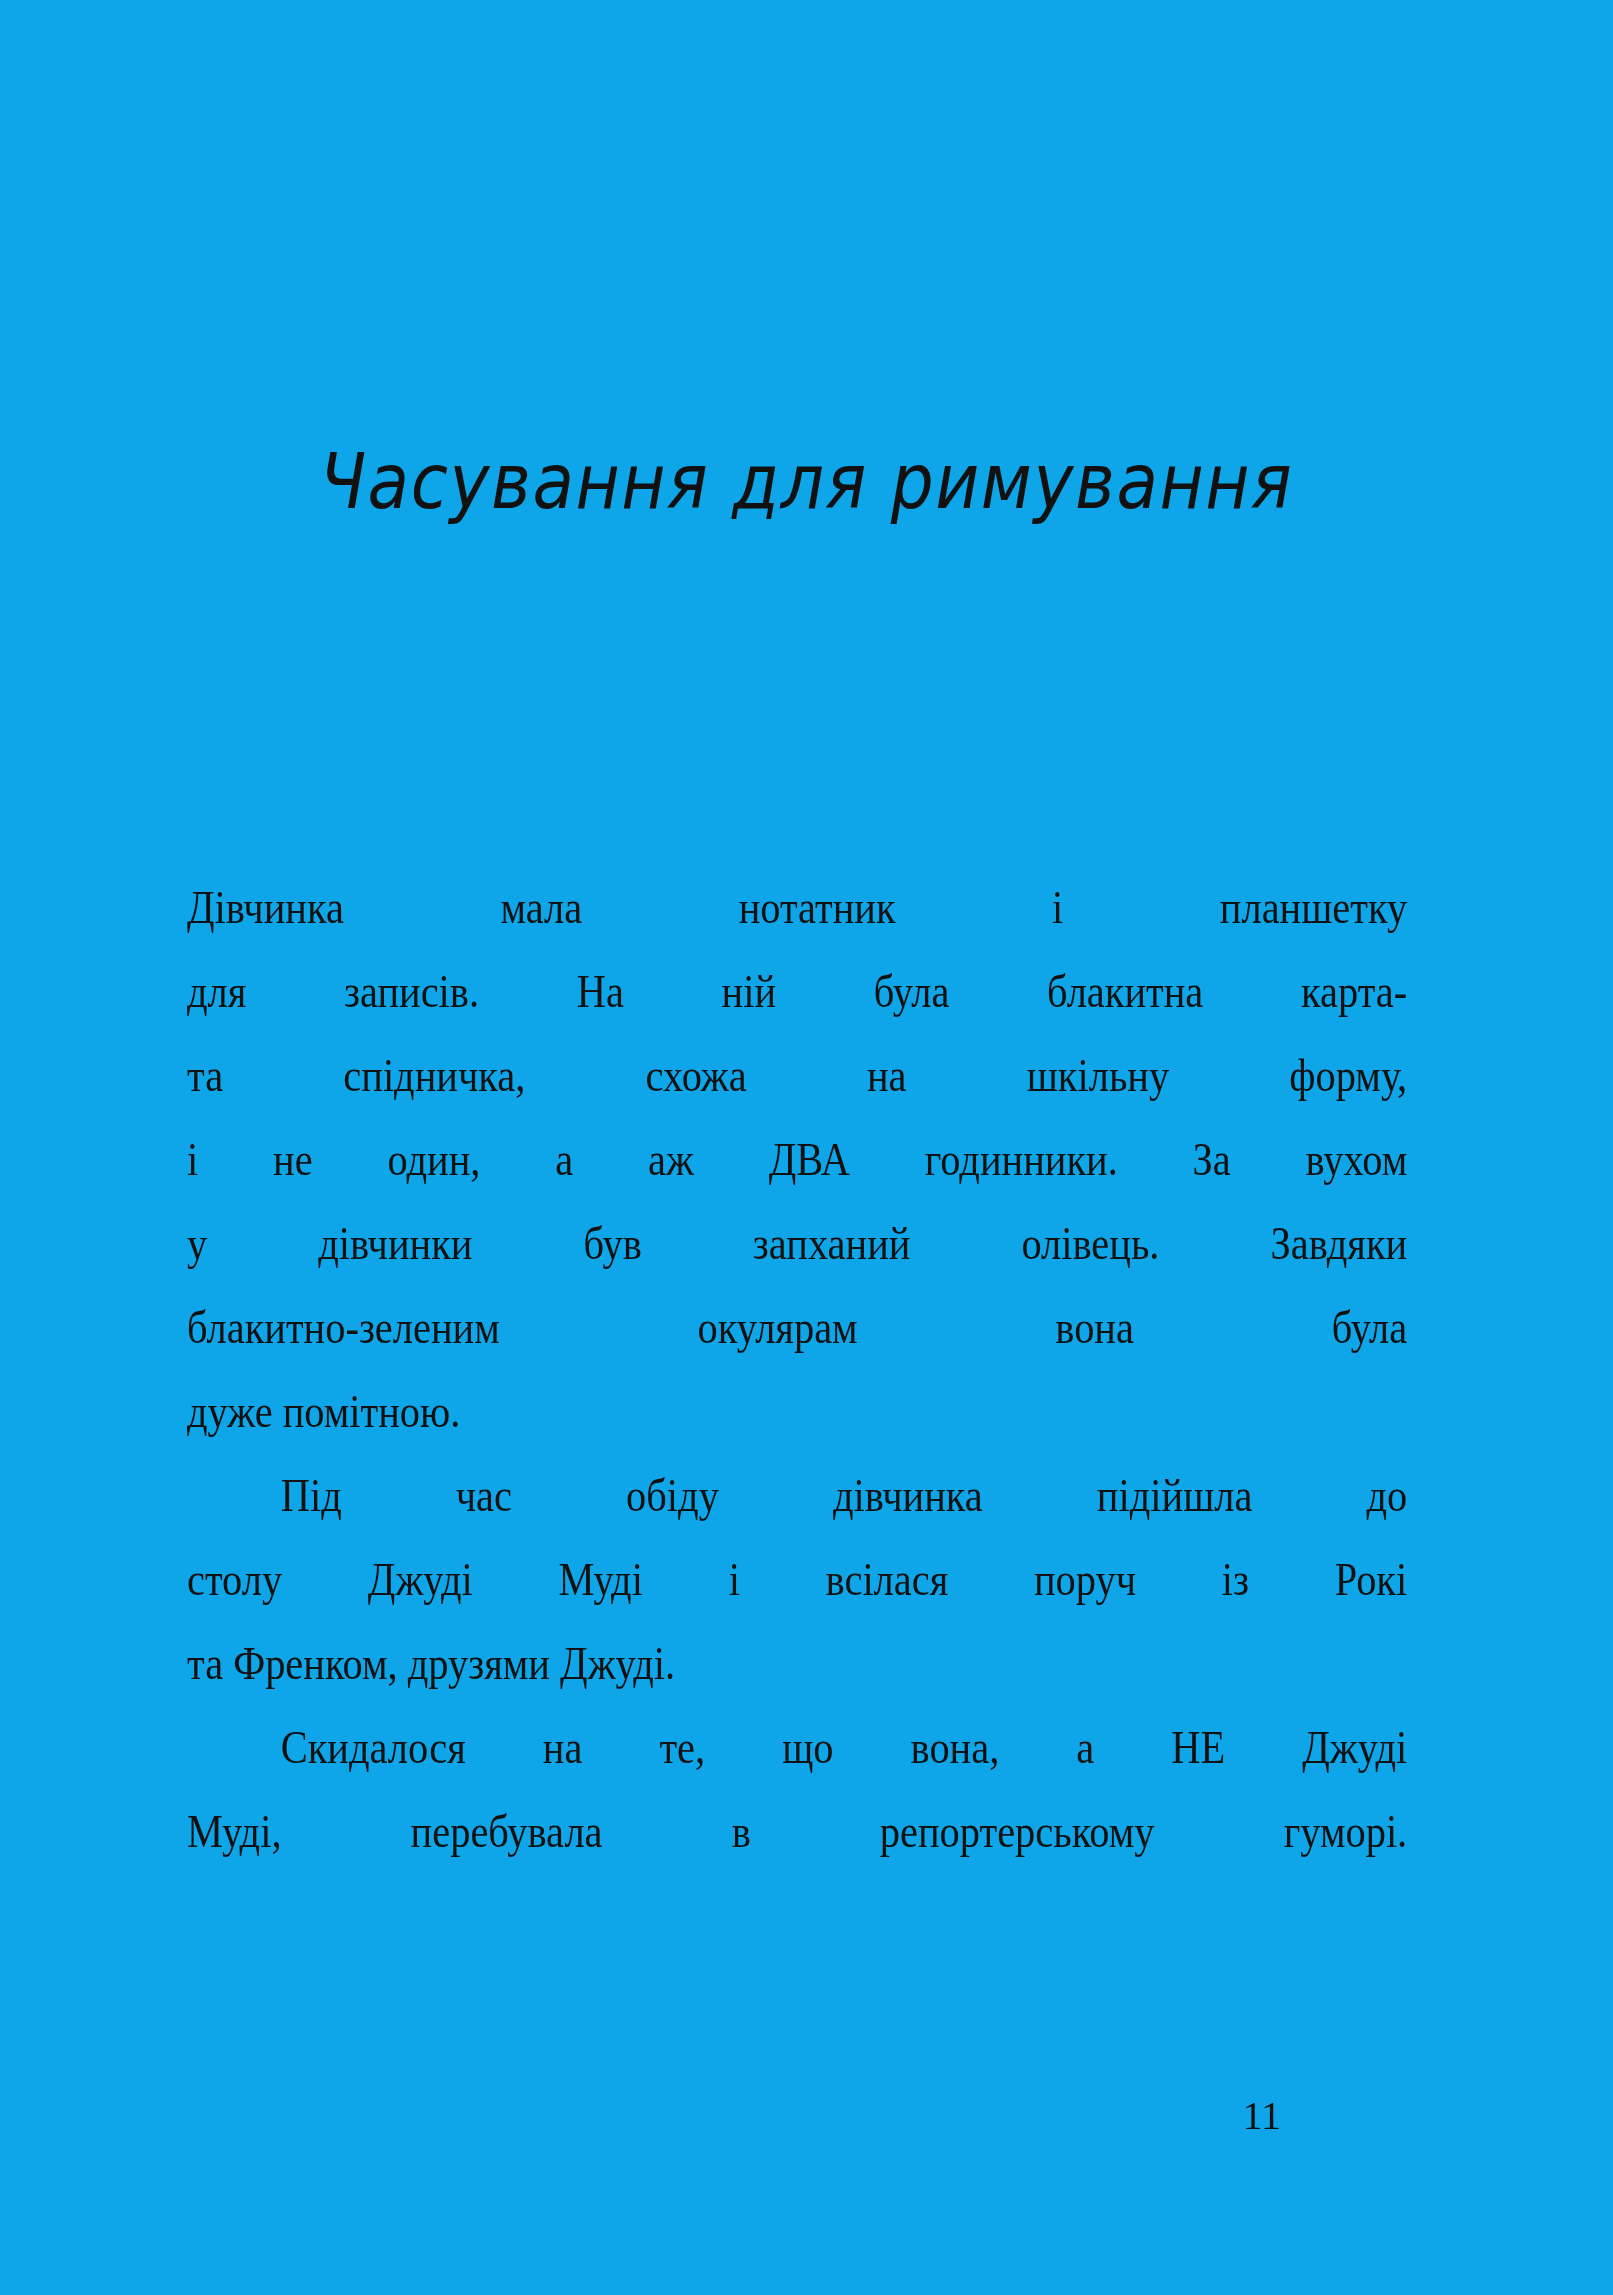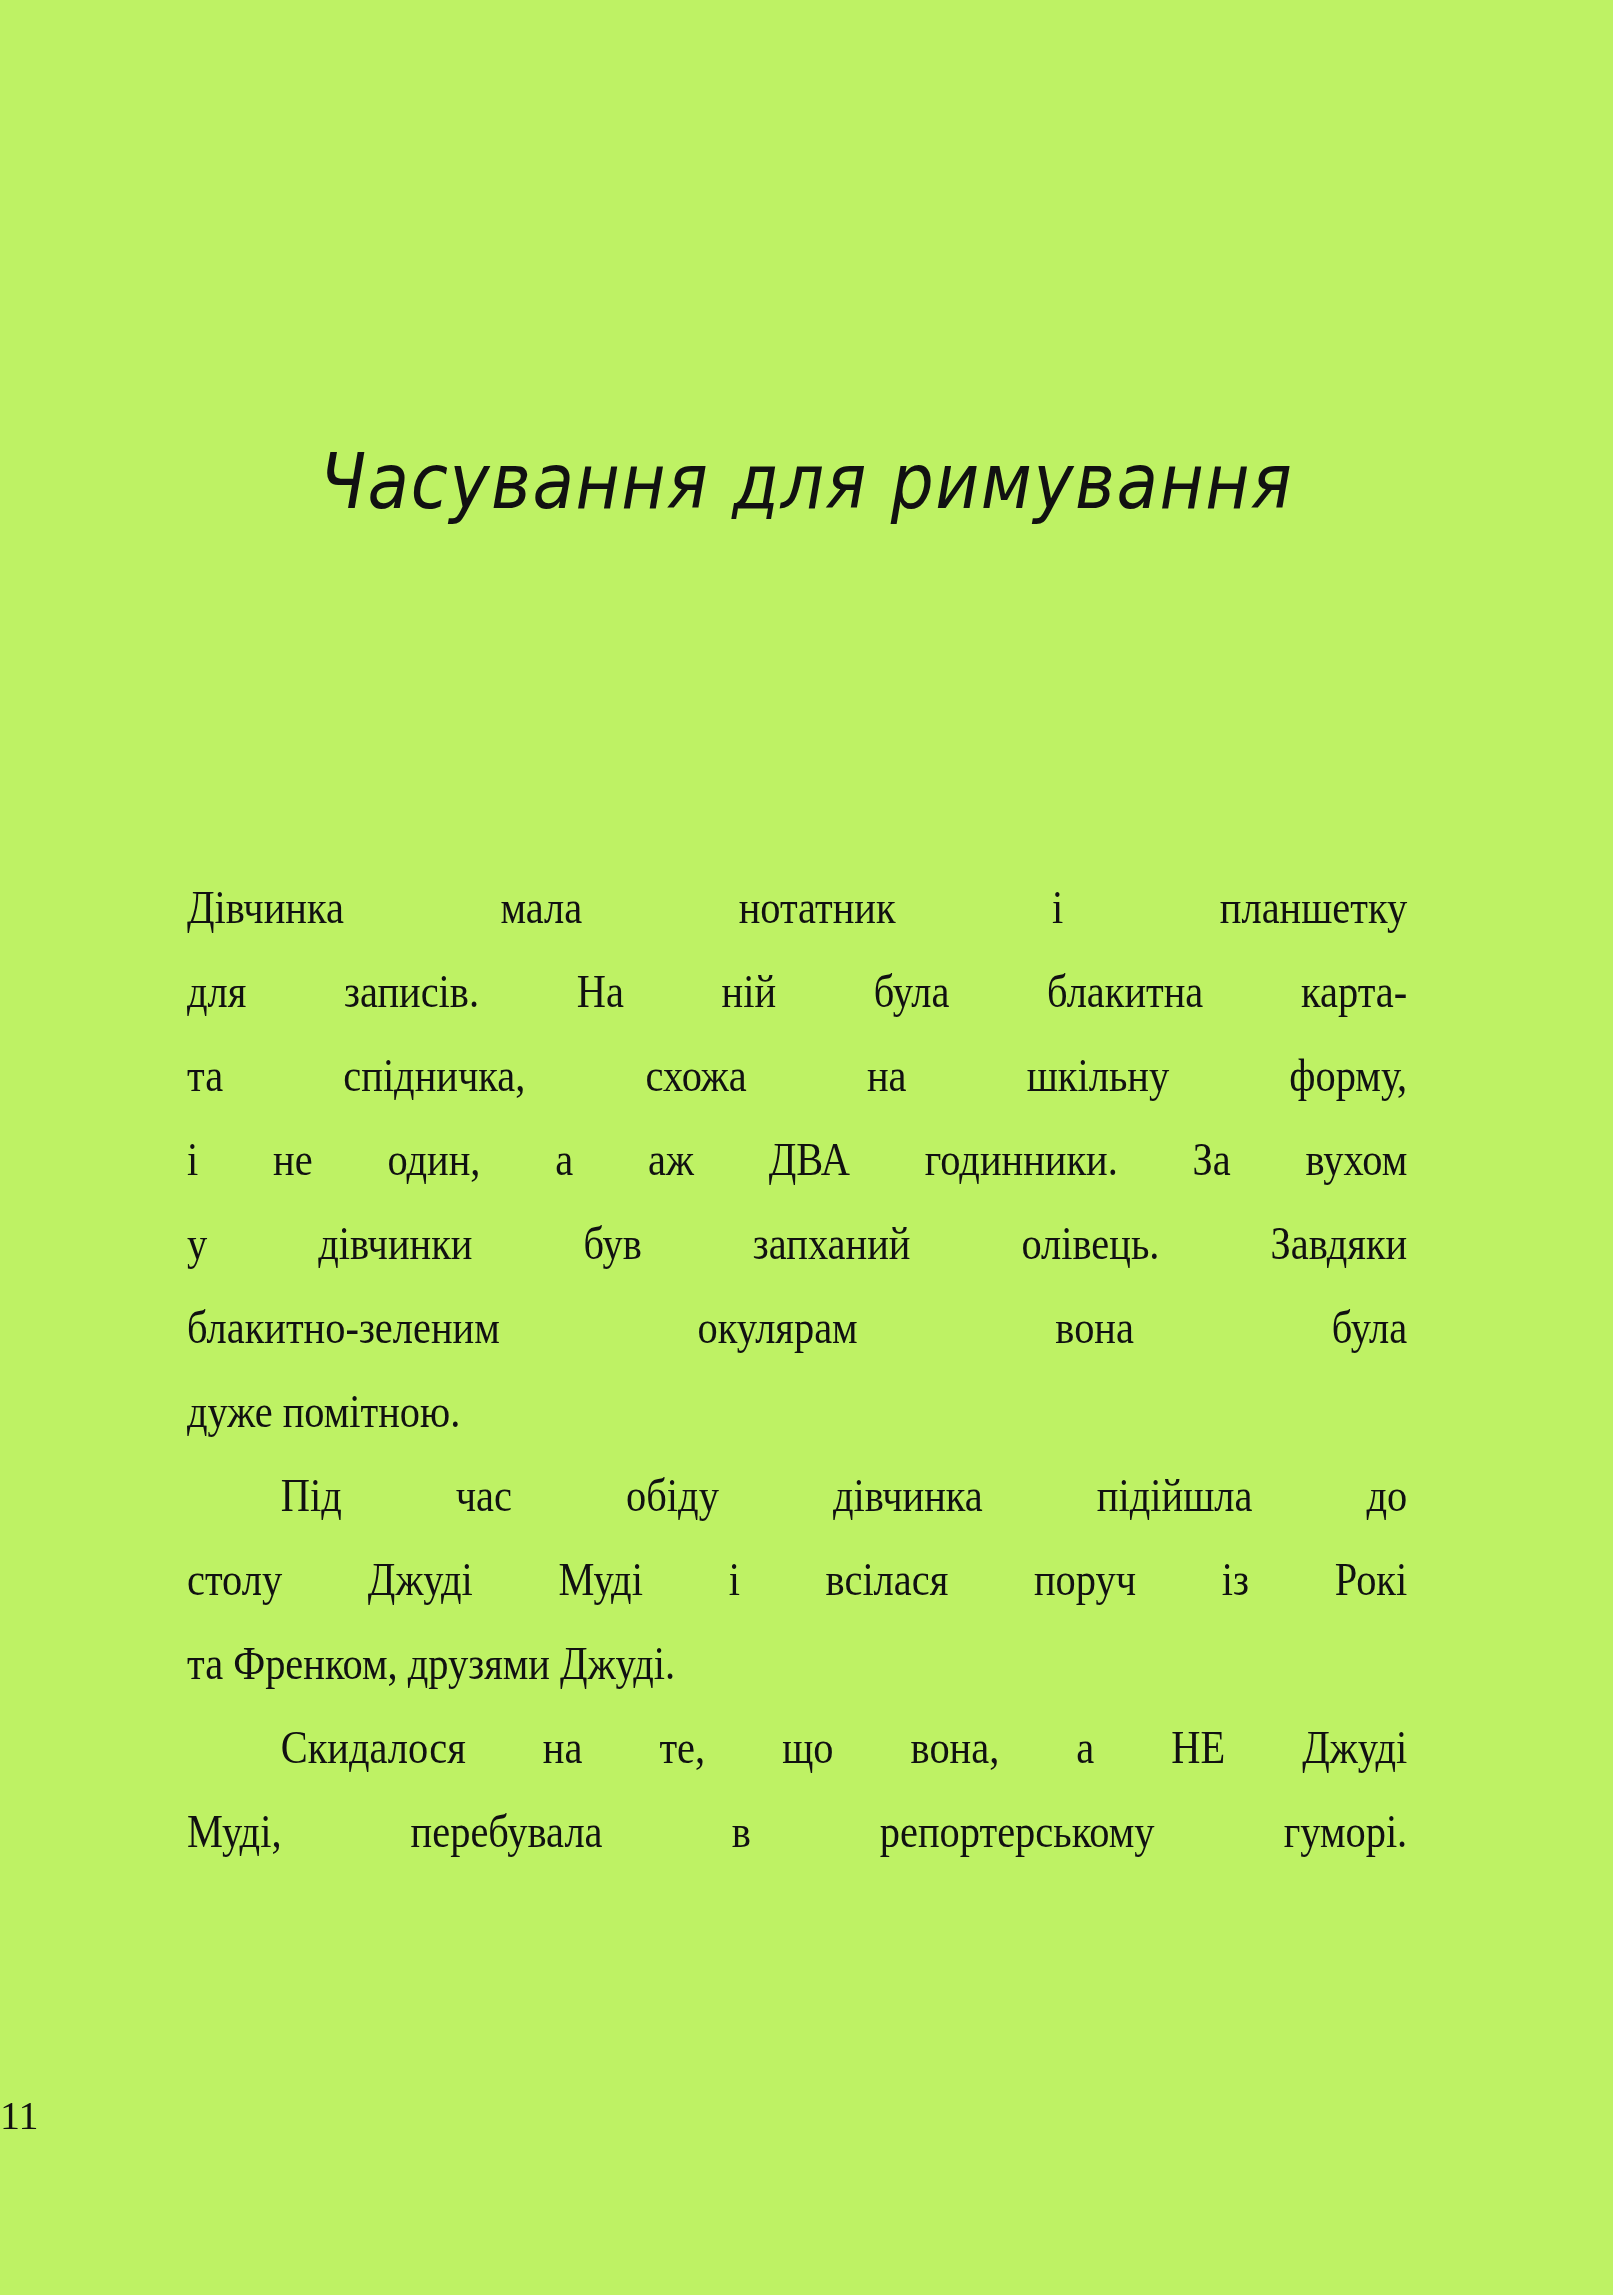--- a/index.html
+++ b/index.html
@@ -1,38 +1,38 @@
 <!DOCTYPE html>
 <html style="font-size:13.4px"><head>
 <meta charset="utf-8">
 <style>
   html, body { margin: 0; padding: 0; background: #ffffff; }
   body { width: 1613px; height: 2295px; position: relative; overflow: hidden; }
-  .page { position: absolute; inset: 0; background: #bef264; }
+  .page { position: absolute; inset: 0; background: #0ea5e9; }
   .title {
     position: absolute; left: 0; width: 1613px; top: 437px;
     text-align: center;
     font-family: "DejaVu Sans", sans-serif;
     font-style: oblique;
     font-size: 77px; font-weight: normal; color: #111;
     letter-spacing: 1.7px;
     transform: scaleX(0.88);
     transform-origin: center;
   }
   .body-text {
     position: absolute; left: 187px; top: 865px; width: 1220px;
     font-family: "Liberation Serif", serif;
     font-size: 47px; line-height: 84px; color: #111;
   }
   .line { display: block; white-space: nowrap; text-align: justify; text-align-last: justify; height: 84px;
           transform: scaleX(0.86); transform-origin: left; width: 116.3%; }
   .line.last { text-align-last: left; }
   .line.indent { padding-left: 109px; box-sizing: border-box; }
   .page-number {
-    position: absolute; left: 0; width: 1281px; top: 2092px; text-align: left;
+    position: absolute; left: 0; width: 1281px; top: 2092px; text-align: right;
     font-family: "Liberation Serif", serif; font-size: 40px; color: #111;
   }
 </style>
 </head>
 <body>
 
 <div class="page">
   <div class="title">Часування для римування</div>
 
   <div class="body-text">

